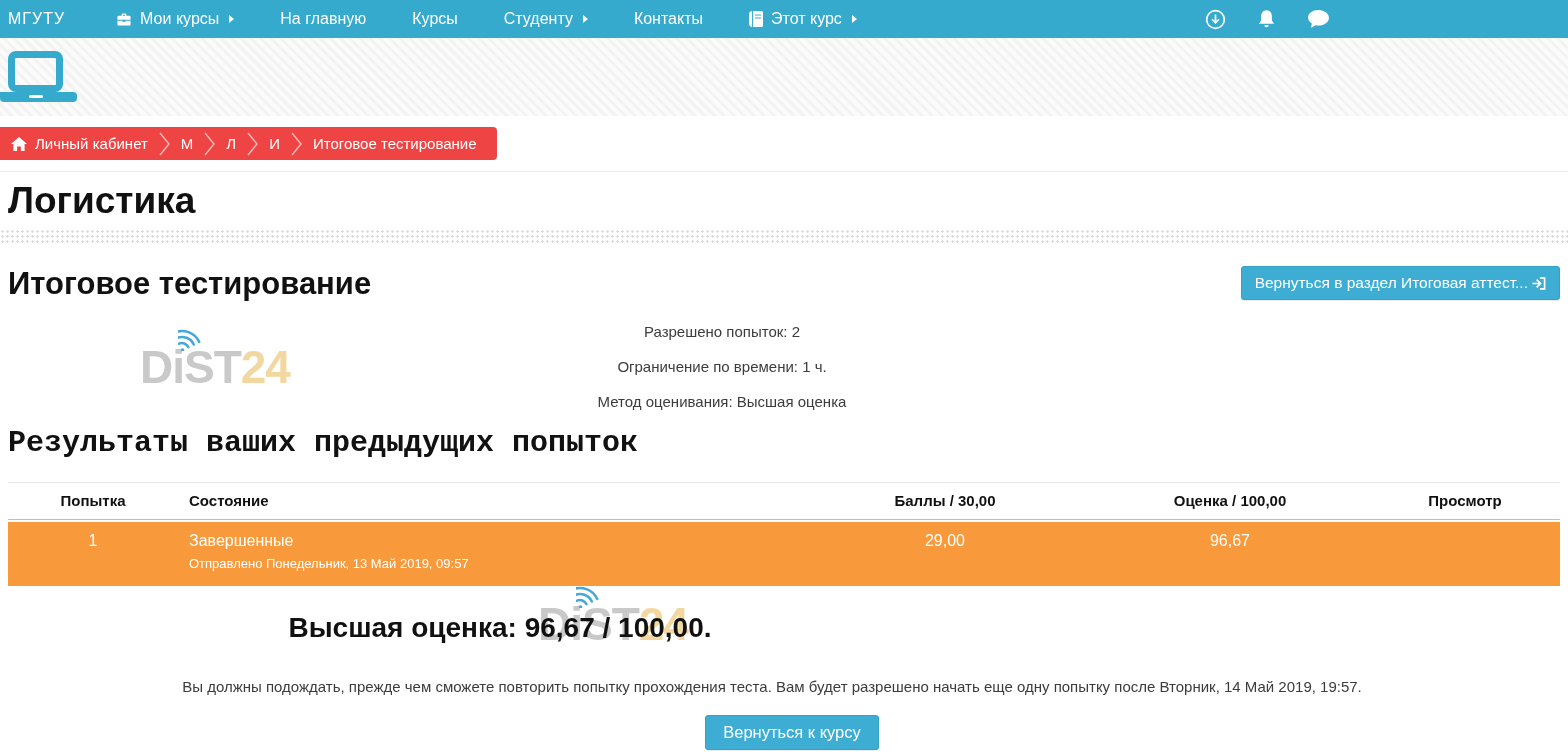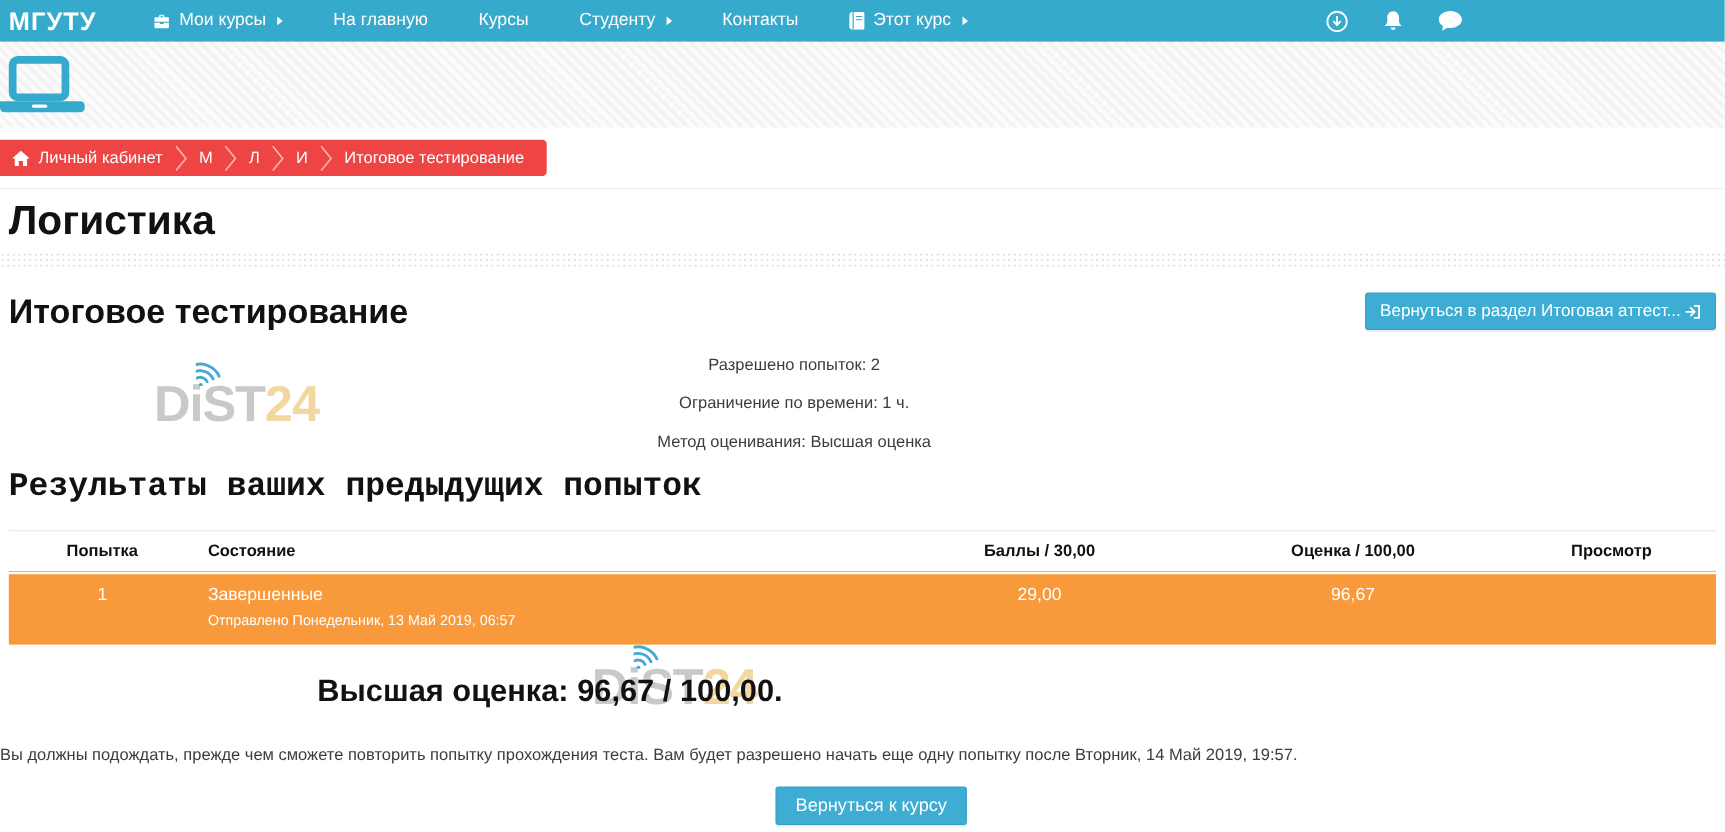--- a/index.html
+++ b/index.html
@@ -10,21 +10,21 @@
     position:relative;
     overflow:hidden;
     color:#1a1a1a;
   }
 
   
   .navbar {
     position:absolute; top:0; left:0; width:1568px; height:38px;
     background:#36aacd; display:flex; align-items:center; color:#fff;
   }
-  .brand { font-size:23px; font-weight:700; margin-left:8px; margin-right:28px; letter-spacing:1px; white-space:nowrap; }
+  .brand { font-size:16px; font-weight:400; margin-left:8px; margin-right:28px; letter-spacing:1px; white-space:nowrap; }
   .nav-items { display:flex; align-items:center; height:100%; }
   .nav-item {
     display:flex; align-items:center; gap:8px; padding:0 23px; height:100%;
     font-size:16px; cursor:pointer; white-space:nowrap;
   }
   .caret {
     width:0; height:0; display:inline-block;
     border-left:5px solid #fff; border-top:4px solid transparent; border-bottom:4px solid transparent;
     margin-left:2px;
   }
@@ -107,21 +107,21 @@
   .t-row { background:#f89a3c; color:#fff; margin-top:2px; padding:10px 0 15px; font-size:16px; }
   .t-row .c1, .t-row .c3, .t-row .c4, .t-row .c5 { text-align:center; }
   .t-row .c2 { padding-left:11px; }
   .t-row .submitted { font-size:13px; margin-top:6px; }
 
   
   .highest-grade {
     position:absolute; top:612px; left:0; width:1000px; text-align:center;
     font-size:28px; font-weight:700; color:#111; z-index:2;
   }
-  .wait-message { position:absolute; top:678px; left:0; width:1544px; font-size:15px; color:#3c3c3c; z-index:2; }
+  .wait-message { position:absolute; top:678px; left:0; width:1544px; text-align:center; font-size:15px; color:#3c3c3c; z-index:2; }
   .back-course-wrap { position:absolute; top:715px; left:0; width:1584px; text-align:center; z-index:2; }
   .btn-lg { font-size:16.5px; padding:7px 17px; }
 </style>
 </head>
 <body>
 
 <div class="navbar">
   <div class="brand">МГУТУ</div>
   <div class="nav-items">
     <div class="nav-item">
@@ -256,21 +256,21 @@
     <div class="c1">Попытка</div>
     <div class="c2">Состояние</div>
     <div class="c3">Баллы / 30,00</div>
     <div class="c4">Оценка / 100,00</div>
     <div class="c5">Просмотр</div>
   </div>
   <div class="t-grid t-row">
     <div class="c1">1</div>
     <div class="c2">
       <div>Завершенные</div>
-      <div class="submitted">Отправлено Понедельник, 13 Май 2019, 06:57</div>
+      <div class="submitted">Отправлено Понедельник, 13 Май 2019, 09:57</div>
     </div>
     <div class="c3">29,00</div>
     <div class="c4">96,67</div>
     <div class="c5"></div>
   </div>
 </div>
 
 <div class="watermark wm2">
   <svg class="wm-arcs" viewBox="0 0 34 26">
     <g fill="none" stroke="#45a8d6" stroke-width="2.6" stroke-linecap="round">

